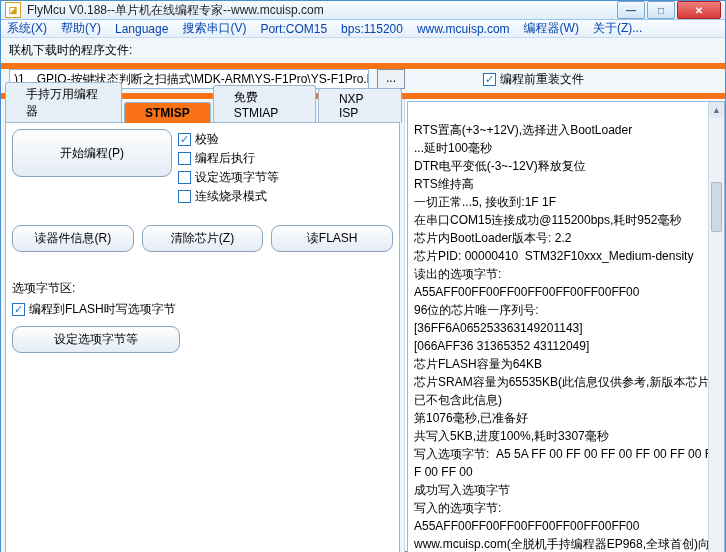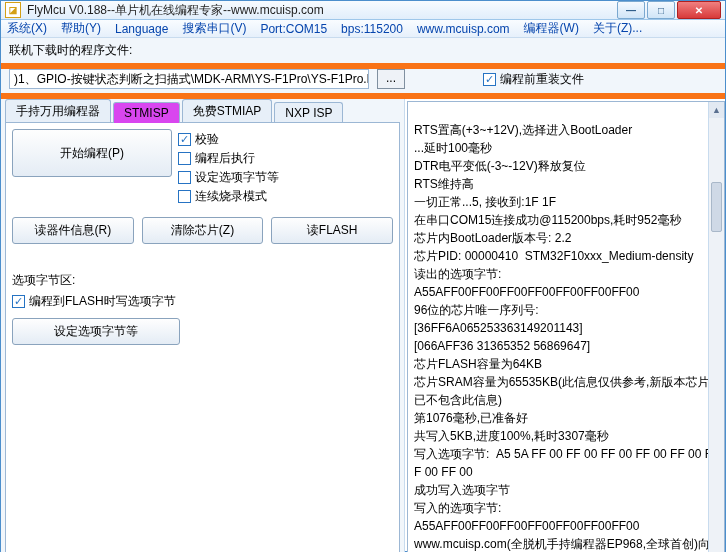--- a/index.html
+++ b/index.html
@@ -14,30 +14,30 @@
 .menubar{height:24px;background:linear-gradient(#f9fcff,#e6f0fb);display:flex;align-items:center;padding:0 6px;gap:14px;border-bottom:1px solid #c8dbee;color:#0645ad}
 .menubar span{cursor:default}
 .toolbar{padding:4px 8px;background:#f1f6fb;border-bottom:6px solid #f97316;display:flex;align-items:center;gap:8px}
 .pathbox{flex:0 0 360px;height:20px;border:1px solid #9cb7d4;background:#fff;padding:1px 4px;white-space:nowrap;overflow:hidden}
 .browse{width:28px;height:20px;border:1px solid #8090a0;background:#eef2f7;text-align:center;line-height:16px}
 .rewrite{display:flex;align-items:center;gap:4px;margin-left:70px}
 .chk{width:13px;height:13px;border:1px solid #2673c3;background:#fff;display:inline-flex;align-items:center;justify-content:center;color:#2673c3;font-size:11px;line-height:11px}
 .content{flex:1;display:flex;position:relative}
 .left{width:404px;display:flex;flex-direction:column;border-right:1px solid #c8dbee;background:#f1f6fb}
 .tabs{display:flex;padding-left:4px;height:24px;align-items:flex-end}
-.tab{padding:3px 10px;border:1px solid #9cb7d4;border-bottom:none;background:#e7eff8;margin-right:2px;border-radius:3px 3px 0 0}
-.tab.active{background:#d946ef;font-weight:normal;position:relative;z-index:2}
+.tab{padding:3px 20px;border:1px solid #9cb7d4;border-bottom:none;background:#e7eff8;margin-right:2px;border-radius:3px 3px 0 0}
+.tab.active{background:#f97316;font-weight:bold;position:relative;z-index:2}
 .panel{flex:1;background:#fff;margin:0 4px 4px 4px;border:1px solid #9cb7d4;padding:6px;margin-top:-1px}
 .row1{display:flex;gap:6px;align-items:flex-start}
-.btn{border:1px solid #8aa3bd;background:linear-gradient(#fefefe,#e4ecf5);padding:4px 10px;border-radius:3px;text-align:center;cursor:default}
+.btn{border:1px solid #8aa3bd;background:linear-gradient(#fefefe,#e4ecf5);padding:4px 10px;border-radius:9px;text-align:center;cursor:default}
 .btn.big{width:160px;height:48px;display:flex;align-items:center;justify-content:center}
 .chkcol{display:flex;flex-direction:column;gap:2px;margin-top:2px}
 .chkrow{display:flex;align-items:center;gap:4px}
 .chk.unchecked{color:transparent}
-.row2{display:flex;gap:8px;margin-top:12px}
+.row2{display:flex;gap:8px;margin-top:20px}
 .row2 .btn{flex:1}
 .section{margin-top:28px}
 .right{flex:1;padding:2px 0 2px 2px;display:flex;flex-direction:column}
 .log{flex:1;border:1px solid #9cb7d4;background:#fff;font-family:"SimSun",monospace;font-size:13px;line-height:17px;padding:2px 6px;white-space:pre-wrap;word-break:break-all;position:relative}
 .hl{border:2px solid #e24bd0;padding:0 2px}
 .vscroll{position:absolute;right:0;top:0;bottom:0;width:16px;background:#eef2f7;border-left:1px solid #c8dbee}
 .vscroll .thumb{position:absolute;left:2px;right:2px;top:80px;height:50px;background:#cfd9e6;border:1px solid #a9b8c9;border-radius:2px}
 .vscroll .arr{position:absolute;left:0;right:0;height:16px;background:#e2e9f2;text-align:center;font-size:9px;line-height:16px;color:#5a7090}
 .vscroll .arr.up{top:0}
 </style>
@@ -132,21 +132,21 @@
 <span>DTR电平变低(-3~-12V)释放复位</span>
 <span>RTS维持高</span>
 <span>一切正常...5, 接收到:1F 1F</span>
 <span>在串口COM15连接成功@115200bps,耗时952毫秒</span>
 <span>芯片内BootLoader版本号: 2.2</span>
 <span>芯片PID: 00000410  STM32F10xxx_Medium-density</span>
 <span>读出的选项字节:</span>
 <span>A55AFF00FF00FF00FF00FF00FF00FF00</span>
 <span>96位的芯片唯一序列号:</span>
 <span>[36FF6A065253363149201143]</span>
-<span>[066AFF36 31365352 56869647]</span>
+<span>[066AFF36 31365352 43112049]</span>
 <span>芯片FLASH容量为64KB</span>
 <span>芯片SRAM容量为65535KB(此信息仅供参考,新版本芯片已不包含此信息)</span>
 <span>第1076毫秒,已准备好</span>
 <span>共写入5KB,进度100%,耗时3307毫秒</span>
 <span>写入选项字节:  A5 5A FF 00 FF 00 FF 00 FF 00 FF 00 FF 00 FF 00</span>
 <span>成功写入选项字节</span>
 <span>写入的选项字节:</span>
 <span>A55AFF00FF00FF00FF00FF00FF00FF00</span>
 <span>www.mcuisp.com(全脱机手持编程器EP968,全球首创)向您报告,</span><span class="hl">命令执行完毕,一切正常</span>
         <div class="vscroll">

